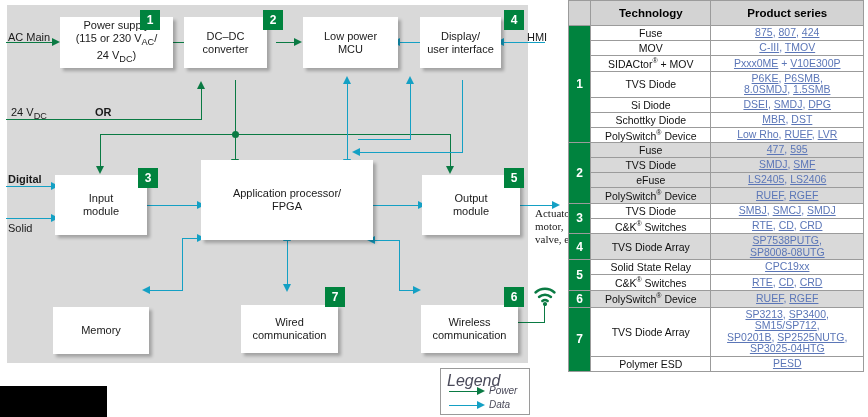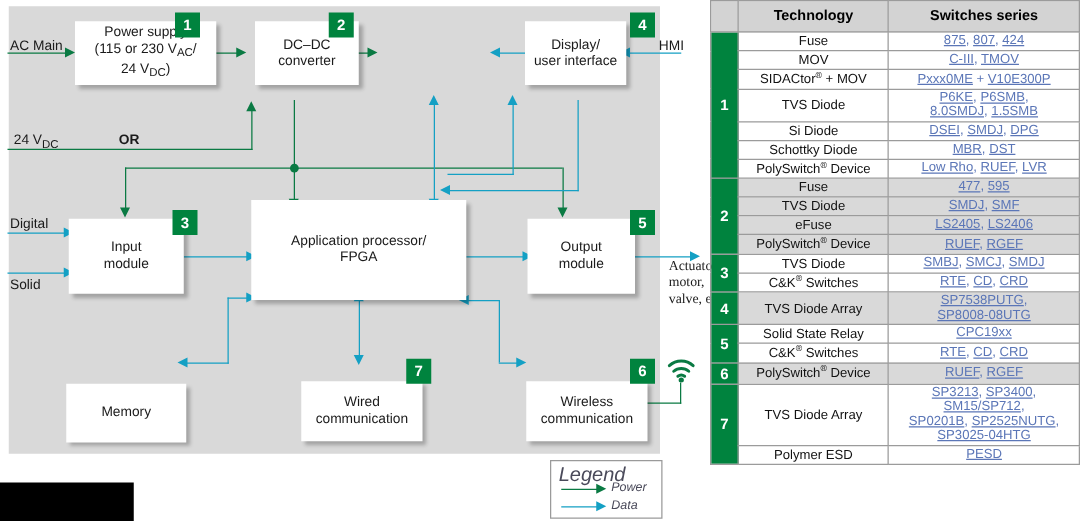--- a/index.html
+++ b/index.html
@@ -148,41 +148,44 @@
   <div class="ar ar-r-d" style="left:413px;top:286px;"></div>
 
   <div class="ln hp" style="left:508px;top:322px;width:37px;"></div>
   <div class="ln vp" style="left:544px;top:306px;height:17px;"></div>
 
   <div class="blk" style="left:60px;top:17px;width:113px;height:51px;">
     <span>Power supply<br>(115 or 230 V<sub>AC</sub>/<br>24 V<sub>DC</sub>)</span>
   </div>
   <div class="tag" style="left:140px;top:10px;">1</div>
 
-  <div class="blk" style="left:204px;top:17px;width:83px;height:51px;">
+  <div class="blk" style="left:184px;top:17px;width:83px;height:51px;">
     <span>DC–DC<br>converter</span>
   </div>
   <div class="tag" style="left:263px;top:10px;">2</div>
 
+  <div class="blk" style="left:303px;top:17px;width:95px;height:51px;">
+    <span>Low power<br>MCU</span>
+  </div>
 
   <div class="blk" style="left:420px;top:17px;width:81px;height:51px;align-items:center;">
     <span>Display/<br>user interface</span>
   </div>
   <div class="tag" style="left:504px;top:10px;">4</div>
 
   <div class="blk" style="left:55px;top:175px;width:92px;height:60px;">
     <span>Input<br>module</span>
   </div>
   <div class="tag" style="left:138px;top:168px;">3</div>
 
   <div class="blk" style="left:201px;top:160px;width:172px;height:80px;">
     <span>Application processor/<br>FPGA</span>
   </div>
 
-  <div class="blk" style="left:422px;top:175px;width:86px;height:60px;">
+  <div class="blk" style="left:422px;top:175px;width:98px;height:60px;">
     <span>Output<br>module</span>
   </div>
   <div class="tag" style="left:504px;top:168px;">5</div>
 
   <div class="blk" style="left:53px;top:307px;width:96px;height:47px;">
     <span>Memory</span>
   </div>
 
   <div class="blk" style="left:241px;top:305px;width:97px;height:48px;">
     <span>Wired<br>communication</span>
@@ -199,21 +202,21 @@
       <path d="M2.5 6.5 A14 14 0 0 1 21.5 6.5"></path>
       <path d="M6 11 A9 9 0 0 1 18 11"></path>
       <path d="M9.3 15 A4.4 4.4 0 0 1 14.7 15"></path>
     </g>
     <circle cx="12" cy="18" r="2.1" fill="#0a7a43"></circle>
   </svg>
 
   <div class="lbl" style="left:8px;top:31px;">AC Main</div>
   <div class="lbl" style="left:11px;top:106px;">24 V<sub>DC</sub></div>
   <div class="lbl bold" style="left:95px;top:106px;">OR</div>
-  <div class="lbl" style="left:8px;top:173px;">Digital</div>
+  <div class="lbl" style="left:8px;top:173px;font-weight:bold;">Digital</div>
   <div class="lbl" style="left:8px;top:222px;">Solid</div>
   <div class="lbl" style="left:527px;top:31px;">HMI</div>
   <div class="lbl" style="left:535px;top:207px;white-space:pre;font-family:Liberation Serif, serif;">Actuator,
 motor,
 valve, etc.</div>
 
   <div id="legend">
     <div class="lg-title">Legend</div>
     <div class="ln hp" style="left:8px;top:22px;width:30px;"></div>
     <div class="ar ar-r-p" style="left:36px;top:18px;"></div>
@@ -230,21 +233,21 @@
   <table>
     <colgroup>
         <col class="c-num">
         <col class="c-tech">
         <col class="c-prod">
       </colgroup>
     <thead>
       <tr>
         <th class="corner"></th>
         <th>Technology</th>
-        <th>Switches series</th>
+        <th>Product series</th>
       </tr>
     </thead>
     <tbody id="tbody">
         <tr>
           <td class="num" rowspan="7">1</td>
           <td class="tech">Fuse</td>
           <td class="prod"><span class="pn">875</span>, <span class="pn">807</span>, <span class="pn">424</span></td>
         </tr>
         <tr>
           <td class="tech">MOV</td>

